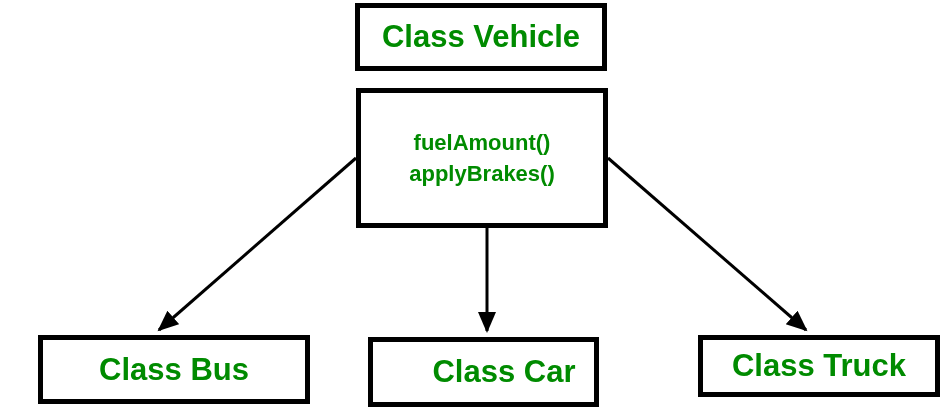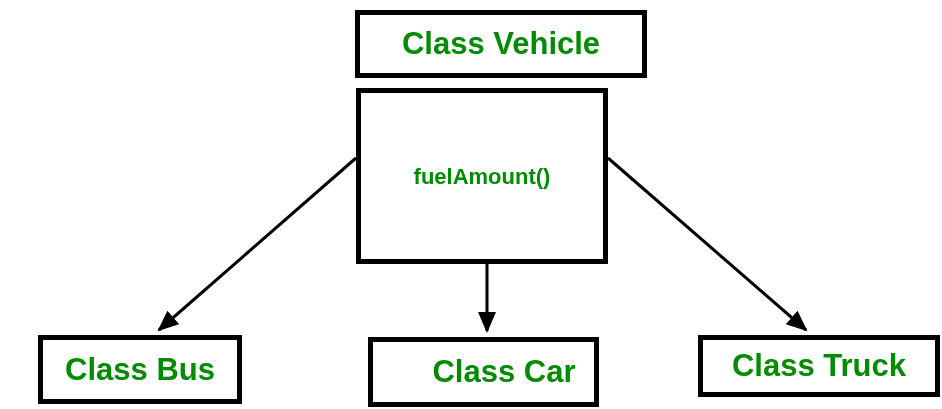--- a/index.html
+++ b/index.html
@@ -36,30 +36,30 @@
     justify-content: center;
     text-align: center;
   }
   .node .label {
     color: var(--green, #008b00);
     font-weight: bold;
     font-size: 31px;
     letter-spacing: 0px;
     white-space: nowrap;
   }
-  #vehicle-box   { left: 355px; top: 10px;   width: 292px; height: 68px; }
-  #methods-box   { left: 356px; top: 88px;  width: 252px; height: 176px; flex-direction: column; }
+  #vehicle-box   { left: 355px; top: 3px;   width: 252px; height: 68px; }
+  #methods-box   { left: 356px; top: 88px;  width: 252px; height: 140px; flex-direction: column; }
   #methods-box .method {
     color: var(--green, #008b00);
     font-weight: bold;
     font-size: 22px;
     line-height: 31px;
     white-space: nowrap;
   }
-  #bus-box   { left: 38px;  top: 335px; width: 204px; height: 69px; }
+  #bus-box   { left: 38px;  top: 335px; width: 272px; height: 69px; }
   #car-box   { left: 368px; top: 337px; width: 231px; height: 70px; padding-left: 41px; }
   #truck-box { left: 698px; top: 335px; width: 242px; height: 62px; }
 </style>
 </head>
 <body>
 
 <div id="canvas">
 
   <svg class="arrow-layer" viewBox="0 0 942 409" xmlns="http://www.w3.org/2000/svg">
     <defs>
@@ -71,20 +71,21 @@
     <line x1="487" y1="228" x2="487" y2="331" marker-end="url(#arrowhead)"></line>
     <line x1="608" y1="158" x2="806" y2="330" marker-end="url(#arrowhead)"></line>
   </svg>
 
   <div class="node" id="vehicle-box">
     <span class="label">Class Vehicle</span>
   </div>
 
   <div class="node" id="methods-box">
     <span class="method">fuelAmount()</span>
+    <span class="method">applyBrakes()</span>
   </div>
 
   <div class="node" id="bus-box">
     <span class="label">Class Bus</span>
   </div>
 
   <div class="node" id="car-box">
     <span class="label">Class Car</span>
   </div>
 

